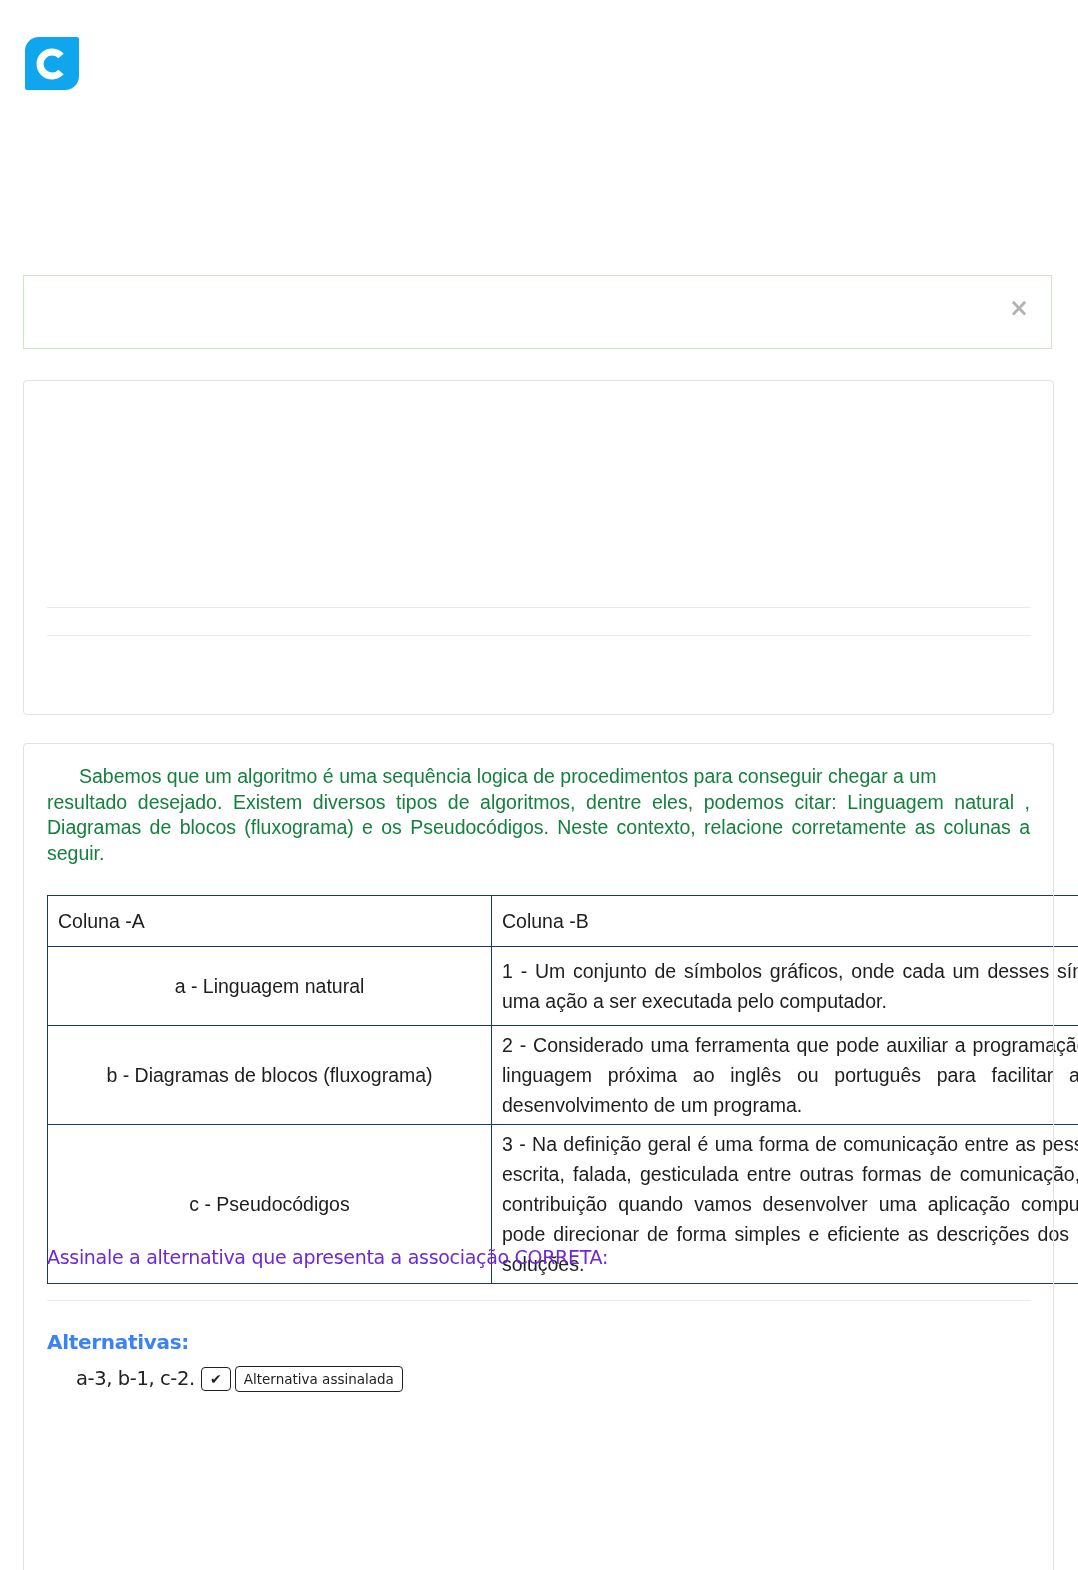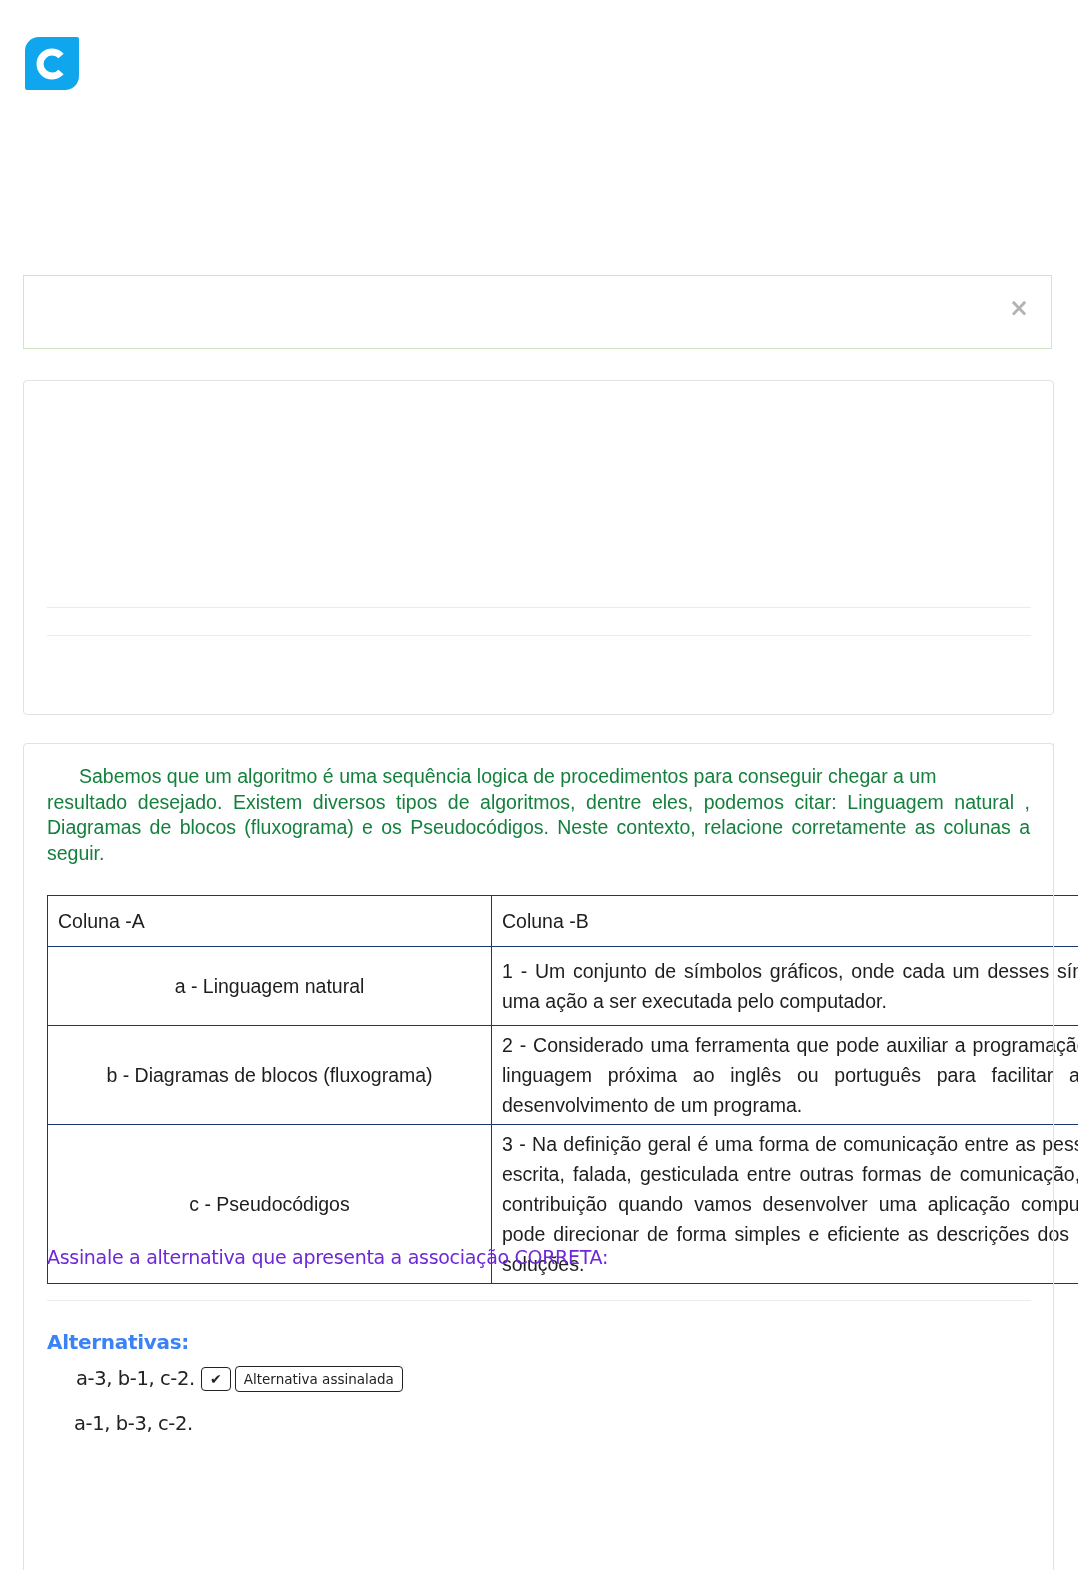--- a/index.html
+++ b/index.html
@@ -146,19 +146,16 @@
   <div class="assinale">Assinale a alternativa que apresenta a associação CORRETA:</div>
   <div class="sep"></div>
   <div class="alt-title">Alternativas:</div>
 
   <div class="alt-list">
     <div class="alt-item">
       <span>a-3, b-1, c-2.</span>
       <span class="check-box">✔</span>
       <span class="tag">Alternativa assinalada</span>
     </div>
-    <div class="alt-item shift">
-      <span>a-1, b-3, c-2.</span>
-    </div>
   </div>
 </div>
 
 <div class="card-right-edge"></div>
 
 </body></html>

